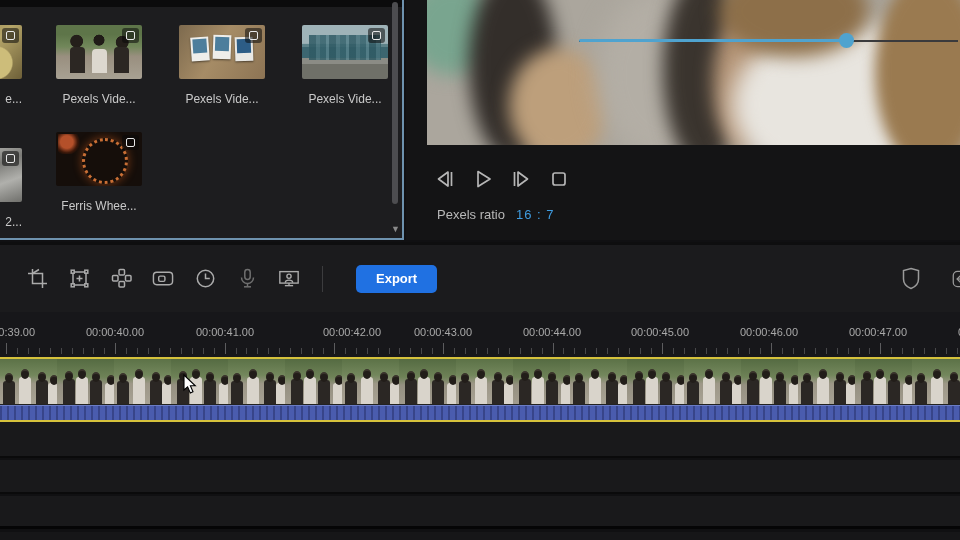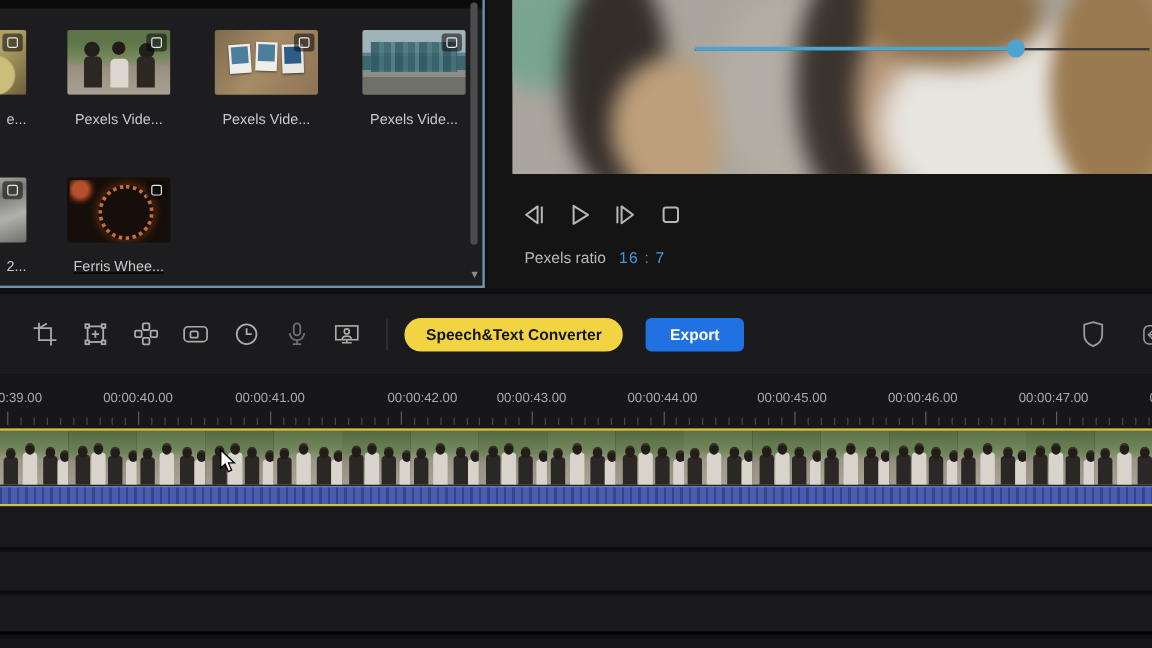--- a/index.html
+++ b/index.html
@@ -170,21 +170,21 @@
 
     <div class="media-item partial" style="left:-64px; top:148px;">
       <div class="thumb art-stairs">
         <span class="badge">
             <i></i>
           </span>
       </div>
       <div class="thumb-label">2...</div>
     </div>
 
-    <div class="media-item" style="left:56px; top:148px;text-decoration:underline;">
+    <div class="media-item" style="left:56px; top:132px;">
       <div class="thumb art-ferris">
         <span class="badge">
             <i></i>
           </span>
       </div>
       <div class="thumb-label">Ferris Whee...</div>
     </div>
 
     <div class="scrollbar">
       <div class="scroll-thumb"></div>
@@ -294,21 +294,20 @@
           <circle cx="12" cy="8" r="2.3"></circle>
             <path d="M8 15 c0-3.6 8-3.6 8 0"></path>
           <line x1="12" y1="15.5" x2="12" y2="18"></line>
             <line x1="7.5" y1="18.3" x2="16.5" y2="18.3"></line>
         </svg>
       </div>
     </div>
 
     <div class="tool-sep"></div>
 
-    <button class="btn-speech">Speech&amp;Text Converter</button>
     <button class="btn-export">Export</button>
 
     <div class="toolbar-right">
       <div class="ticon">
         <svg width="20" height="23" viewBox="0 0 20 23" fill="none" stroke="#9a9a9a" stroke-width="1.5">
           <path d="M10 1.5 L17.5 3.5 V12 C17.5 17 14 20 10 21.5 C6 20 2.5 17 2.5 12 V3.5 Z"></path>
         </svg>
       </div>
       <div class="ticon" style="margin-right:-14px;">
         <svg width="26" height="22" viewBox="0 0 26 22" fill="none" stroke="#9a9a9a" stroke-width="1.5">

